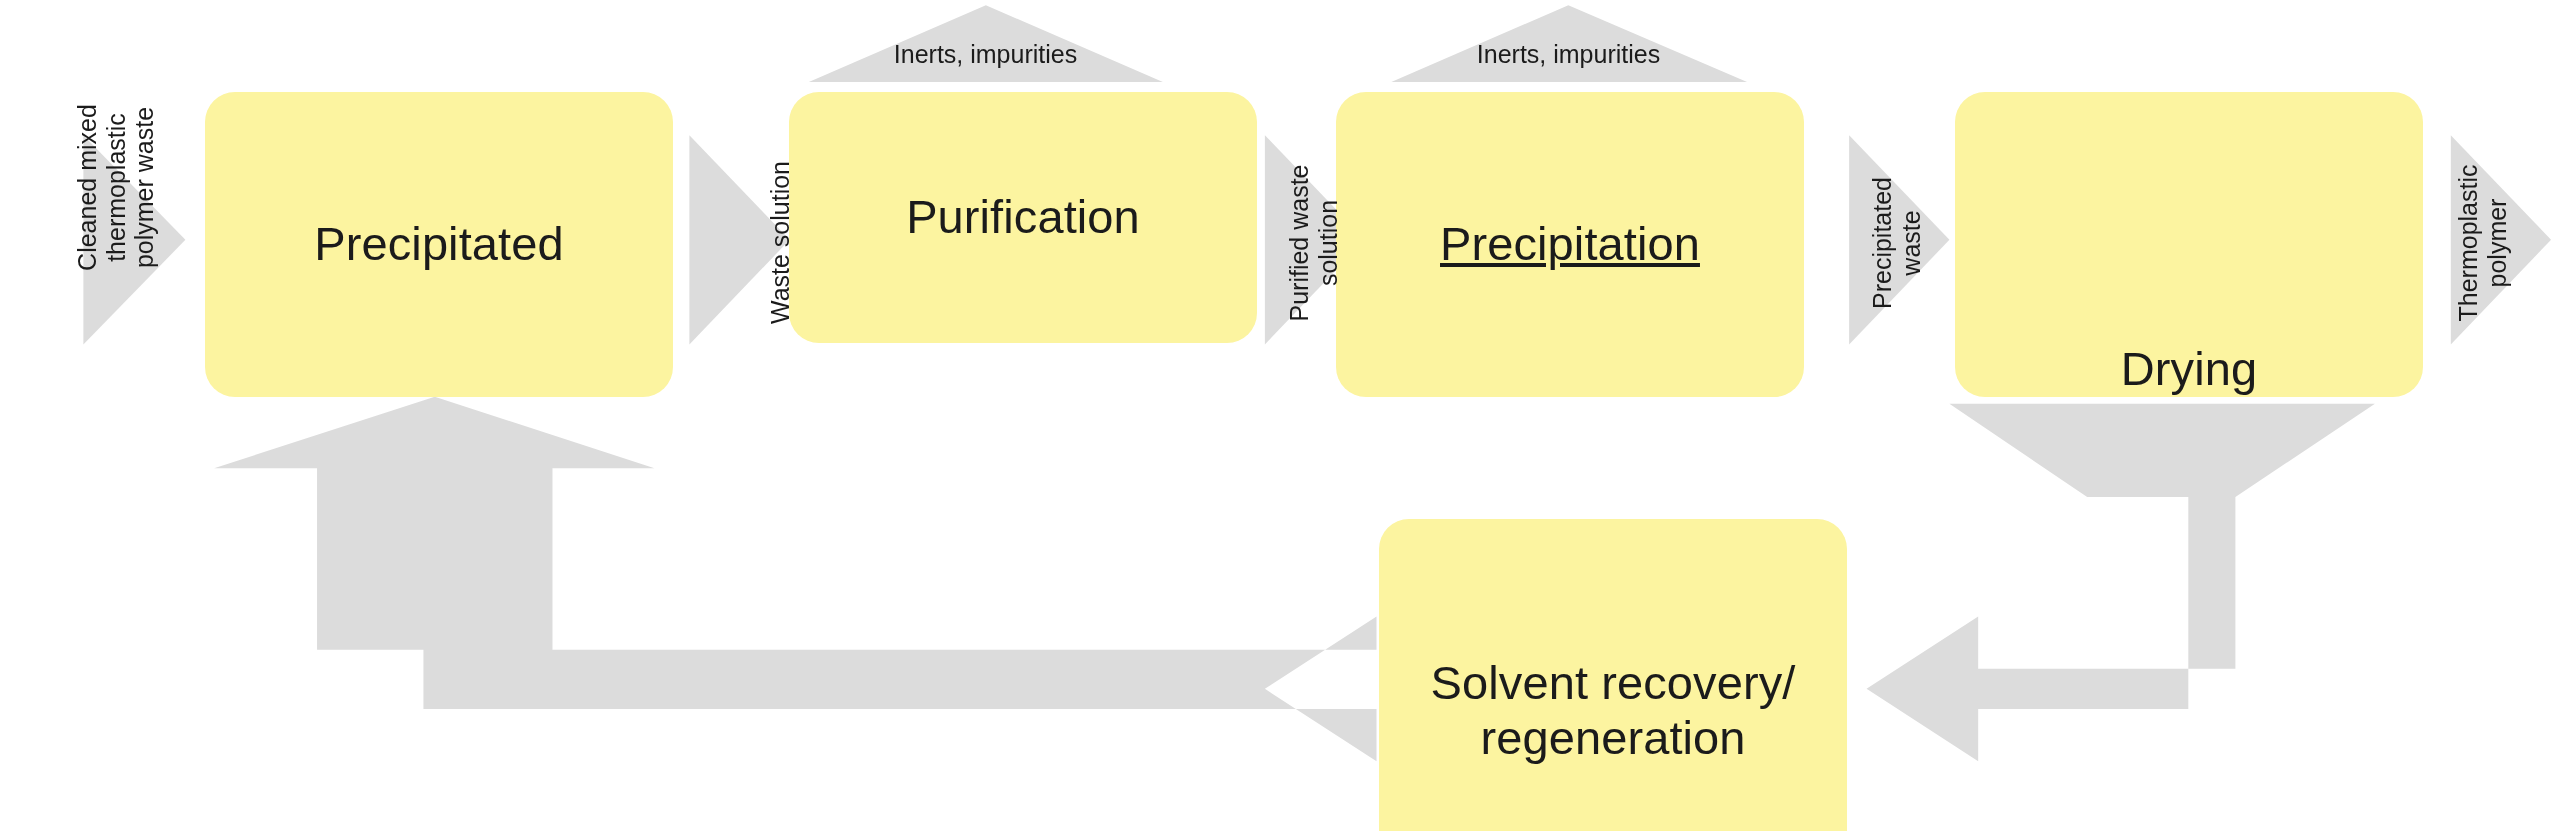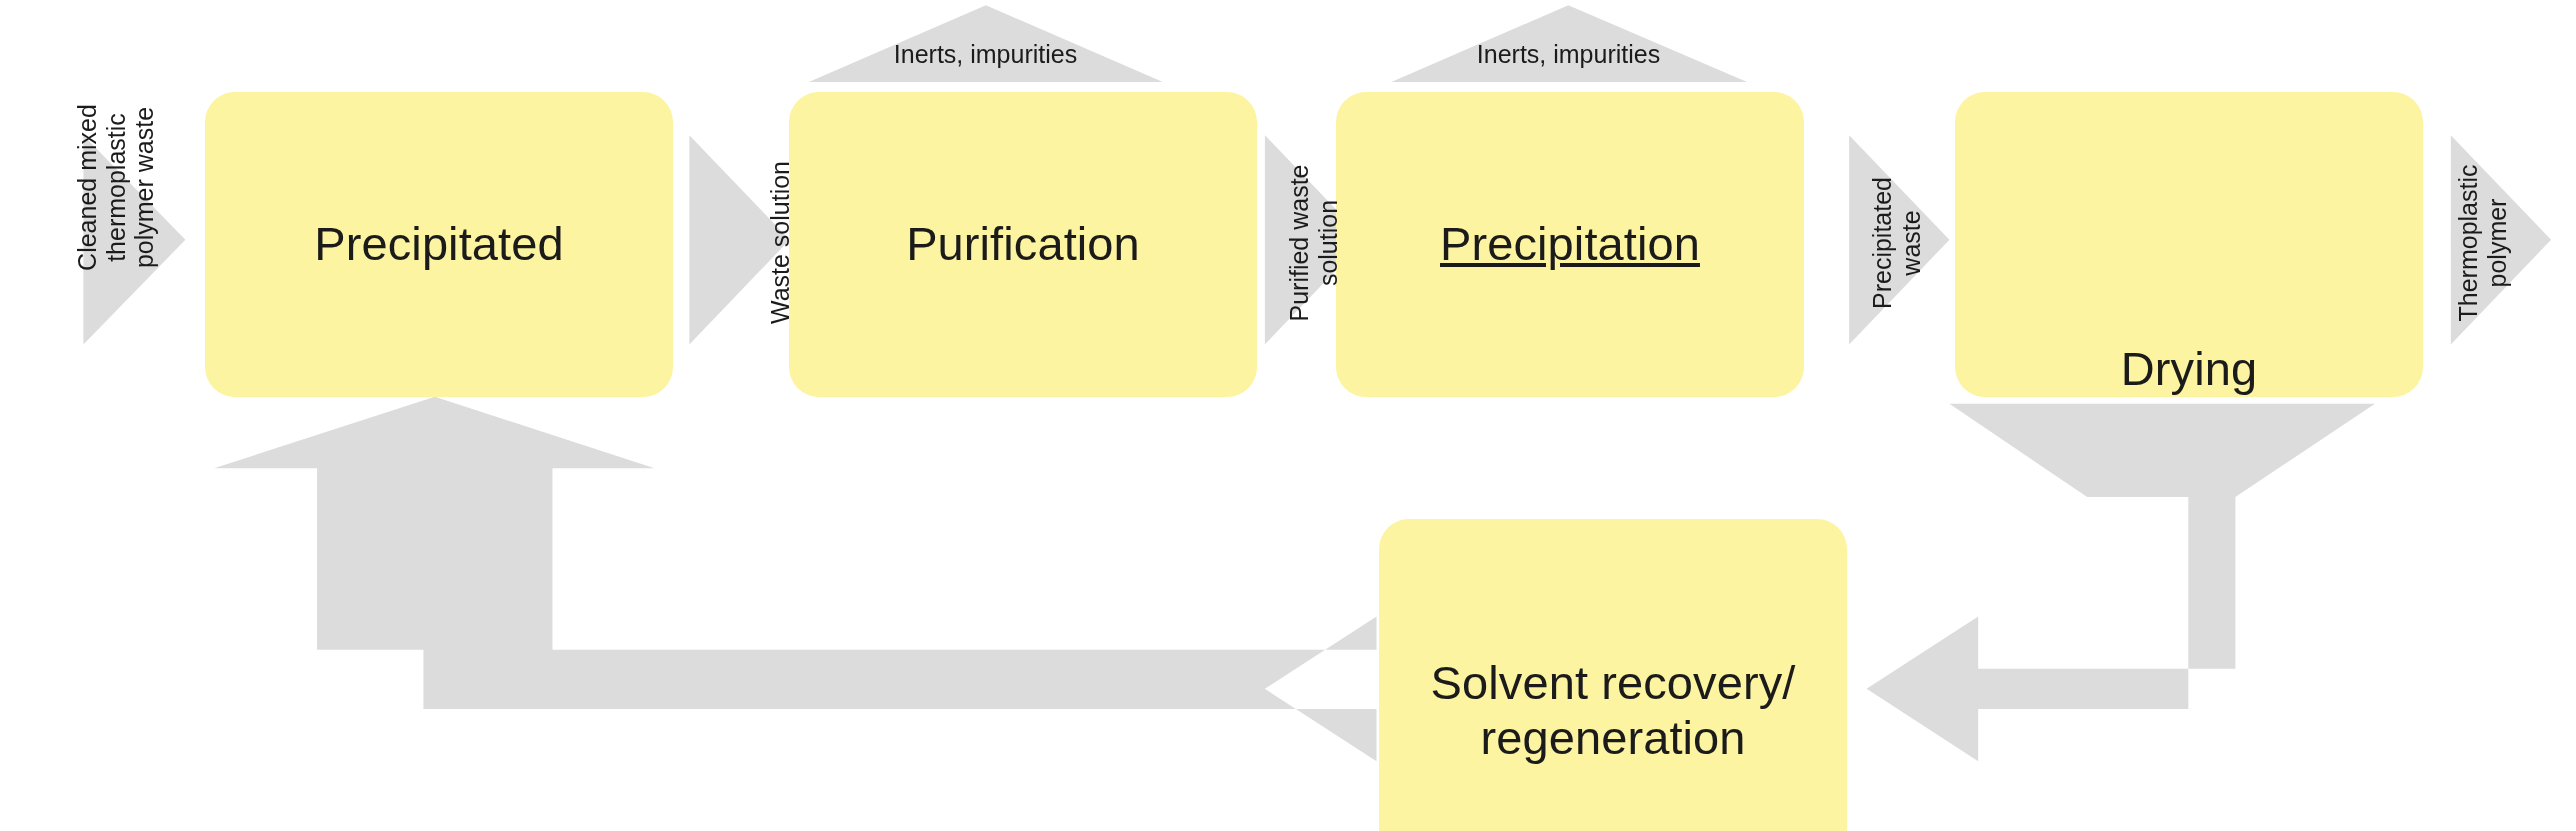--- a/index.html
+++ b/index.html
@@ -86,21 +86,21 @@
 
     <polygon points="2235,463 2723,463 2563,570 2563,767 2268,767 2268,707 2140,790 2268,873 2268,813 2509,813 2509,570 2393,570" fill="#DCDCDC"></polygon>
 
     <polygon points="1578,707 1450,790 1578,873 1578,813 485,813 485,745 363,745 363,537 245,537 498,455 750,537 633,537 633,745 633,745 633,745 633,745 633,745 633,745 633,745 633,745 633,745 633,745 633,745 633,745 633,745 633,745 633,745 633,745 633,745 633,745 633,745 633,745 633,745 633,745 633,745 633,745 633,745 633,745 633,745 633,745 633,745 633,745 633,745 633,745 633,745 633,745 633,745 633,745 633,745 633,745 633,745 633,745 633,745 633,745 633,745 633,745 633,745 633,745 633,745 633,745 633,745 633,745 633,745 633,745 633,745 633,745 633,745 633,745 633,745 633,745 633,745 633,745 633,745 633,745 633,745 633,745 633,745 633,745 633,745 633,745 633,745 633,745 633,745 633,745 633,745 633,745 633,745 633,745 633,745 633,745 633,745 633,745 633,745 633,745 633,745 633,745 633,745 633,745 633,745 633,745 633,745 633,745 633,745 633,745 633,745 633,745 633,745 633,745 633,745 633,745 633,745 633,745 633,745 633,745 633,745 633,745 633,745 633,745 633,745 633,745 633,745 633,745 633,745 633,745 633,745 633,745 633,745 633,745 633,745 633,745 633,745 633,745 633,745 633,745 633,745 633,745 633,745 1578,745" fill="#DCDCDC"></polygon>
   </svg>
 
   <div class="proc-box" style="left:205px; top:92px; width:468px; height:305px;">
     <span class="proc-label">Precipitated</span>
   </div>
 
-  <div class="proc-box" style="left:789px; top:92px; width:468px; height:305px;">
+  <div class="proc-box" style="left:789px; top:92px; width:468px; height:251px;">
     <span class="proc-label">Purification</span>
   </div>
 
   <div class="proc-box" style="left:1336px; top:92px; width:468px; height:305px;text-decoration:underline;">
     <span class="proc-label">Precipitation</span>
   </div>
 
   <div class="proc-box" style="left:1955px; top:92px; width:468px; height:305px;align-items:flex-end;">
     <span class="proc-label">Drying</span>
   </div>

